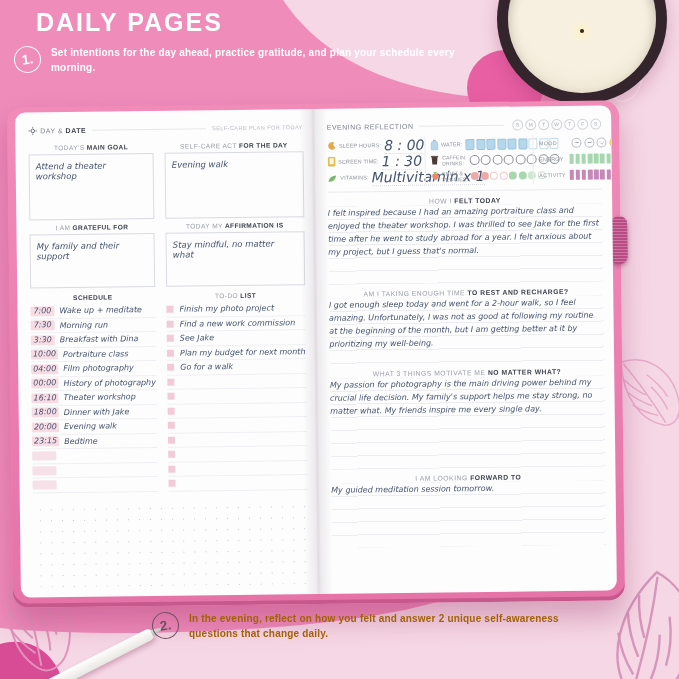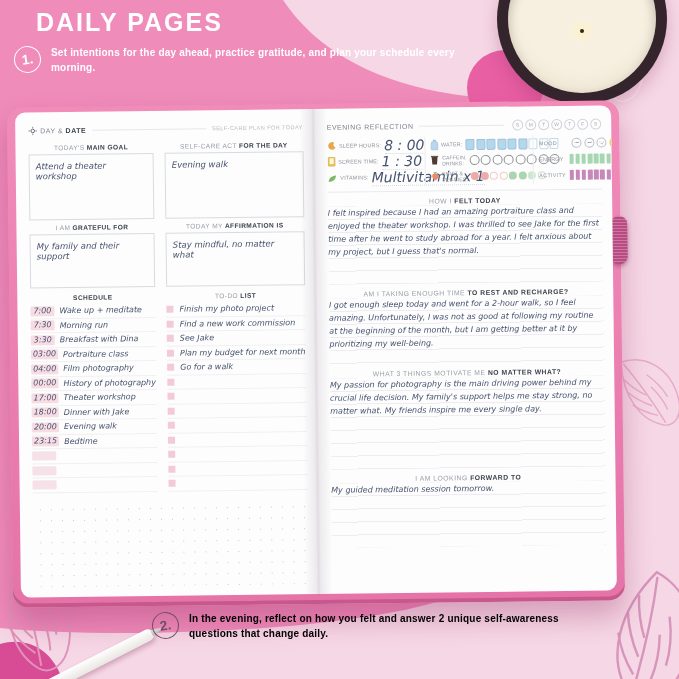--- a/index.html
+++ b/index.html
@@ -10,21 +10,21 @@
   .title{position:absolute;left:36px;top:8px;font-size:25px;font-weight:800;letter-spacing:2px;color:#ffffff;}
   .step{position:absolute;display:flex;align-items:flex-start;gap:10px;}
   .step1{left:14px;top:46px;width:480px;}
   .badge{flex:none;width:25px;height:25px;border-radius:50%;display:flex;align-items:center;justify-content:center;
          font-size:13.5px;font-weight:700;transform:rotate(-8deg);}
   .badge1{border:1.7px solid #ffffff;color:#ffffff;}
   .steptext{font-size:10px;line-height:1.45;font-weight:600;letter-spacing:.2px;}
   .step1 .steptext{color:#ffffff;max-width:420px;}
   .step2{left:152px;top:612px;width:470px;}
   .badge2{border:1.7px solid #6d4f63;color:#6d4f63;}
-  .step2 .steptext{color:#000000;max-width:420px;}
+  .step2 .steptext{color:#a16207;max-width:420px;}
 
   
   .candle{position:absolute;left:497px;top:-66px;width:170px;height:170px;border-radius:50%;
           background:#34252d;box-shadow:0 8px 16px rgba(130,40,85,.25);}
   .candle-inner{position:absolute;inset:11px;border-radius:50%;
           background:radial-gradient(circle at 50% 42%,#f7f0e1 55%,#e8ddc6 100%);
           box-shadow:inset 0 5px 12px rgba(0,0,0,.22);}
   .wick-glow{position:absolute;left:50%;top:57%;width:26px;height:26px;margin:-13px 0 0 -13px;border-radius:50%;
           background:radial-gradient(#fdf2c8,rgba(253,242,200,0) 70%);}
   .wick{position:absolute;left:50%;top:57%;width:4px;height:4px;margin:-2px 0 0 -2px;border-radius:50%;background:#33261c;}
@@ -205,33 +205,33 @@
                 </div>
                 <div class="srow">
                   <div class="stime hw">7:30</div>
                   <div class="sact hw">Morning run</div>
                 </div>
                 <div class="srow">
                   <div class="stime hw">3:30</div>
                   <div class="sact hw">Breakfast with Dina</div>
                 </div>
                 <div class="srow">
-                  <div class="stime hw">03:00</div>
+                  <div class="stime hw">10:00</div>
                   <div class="sact hw">Portraiture class</div>
                 </div>
                 <div class="srow">
                   <div class="stime hw">04:00</div>
                   <div class="sact hw">Film photography</div>
                 </div>
                 <div class="srow">
                   <div class="stime hw">00:00</div>
                   <div class="sact hw">History of photography</div>
                 </div>
                 <div class="srow">
-                  <div class="stime hw">17:00</div>
+                  <div class="stime hw">16:10</div>
                   <div class="sact hw">Theater workshop</div>
                 </div>
                 <div class="srow">
                   <div class="stime hw">18:00</div>
                   <div class="sact hw">Dinner with Jake</div>
                 </div>
                 <div class="srow">
                   <div class="stime hw">20:00</div>
                   <div class="sact hw">Evening walk</div>
                 </div>

